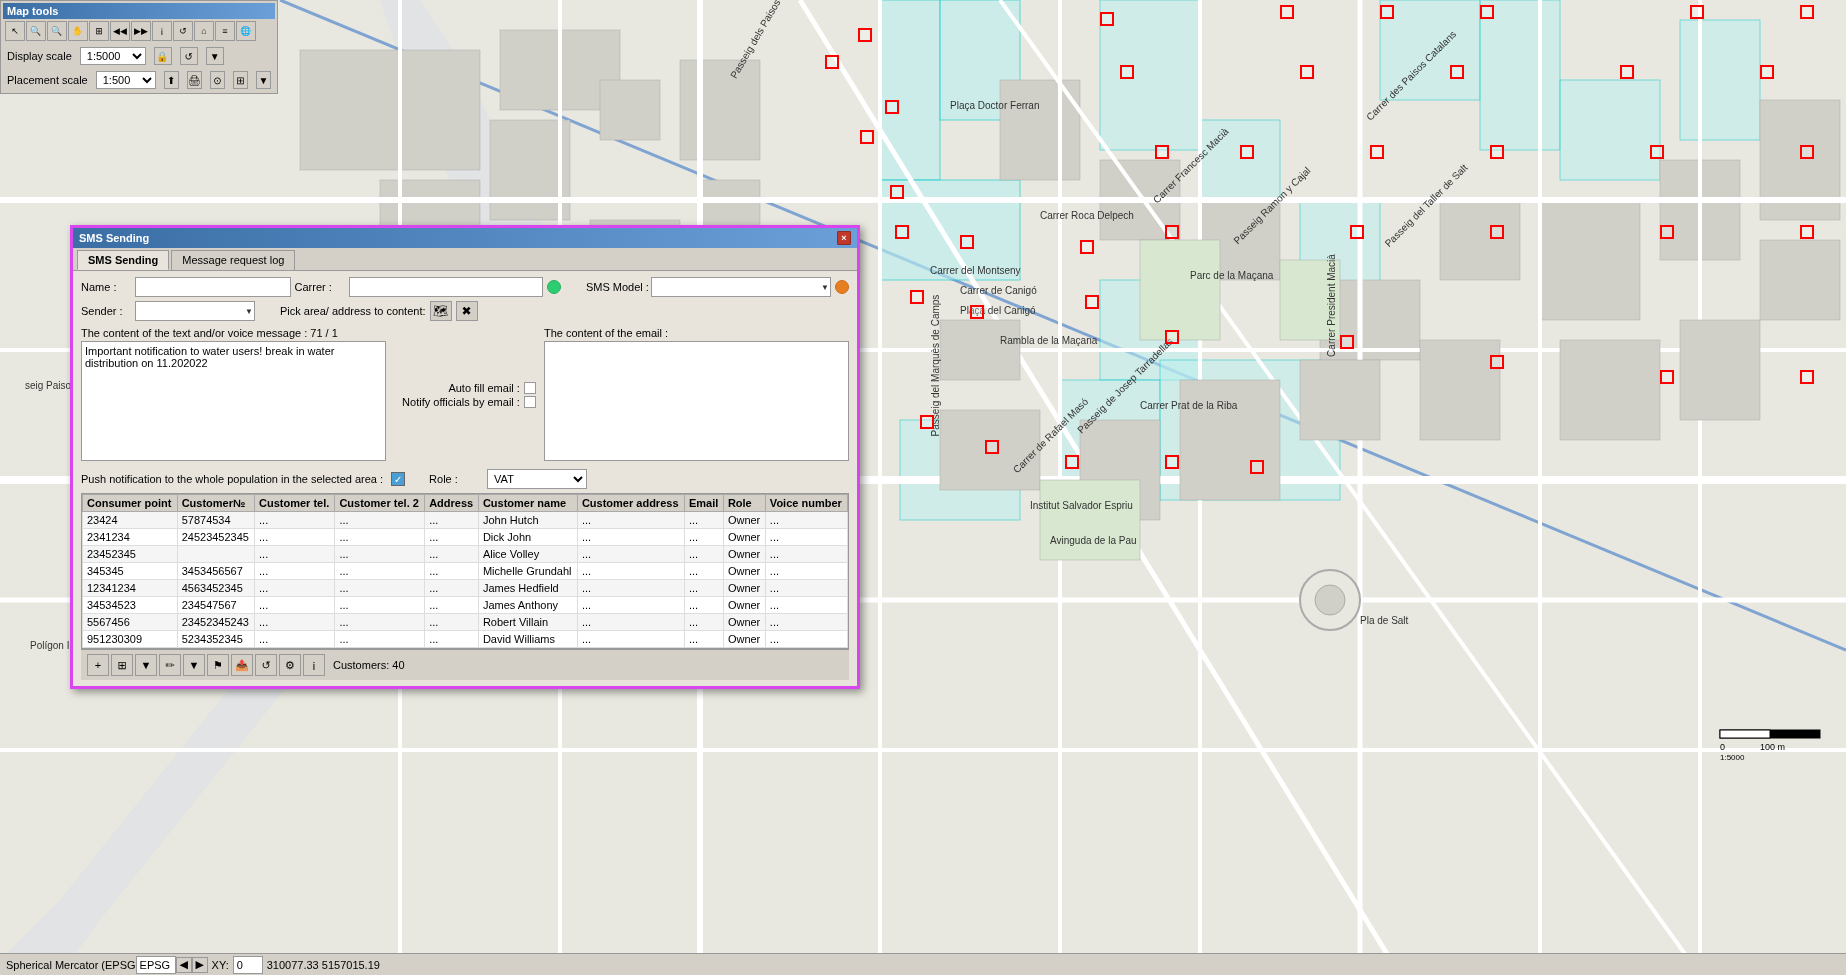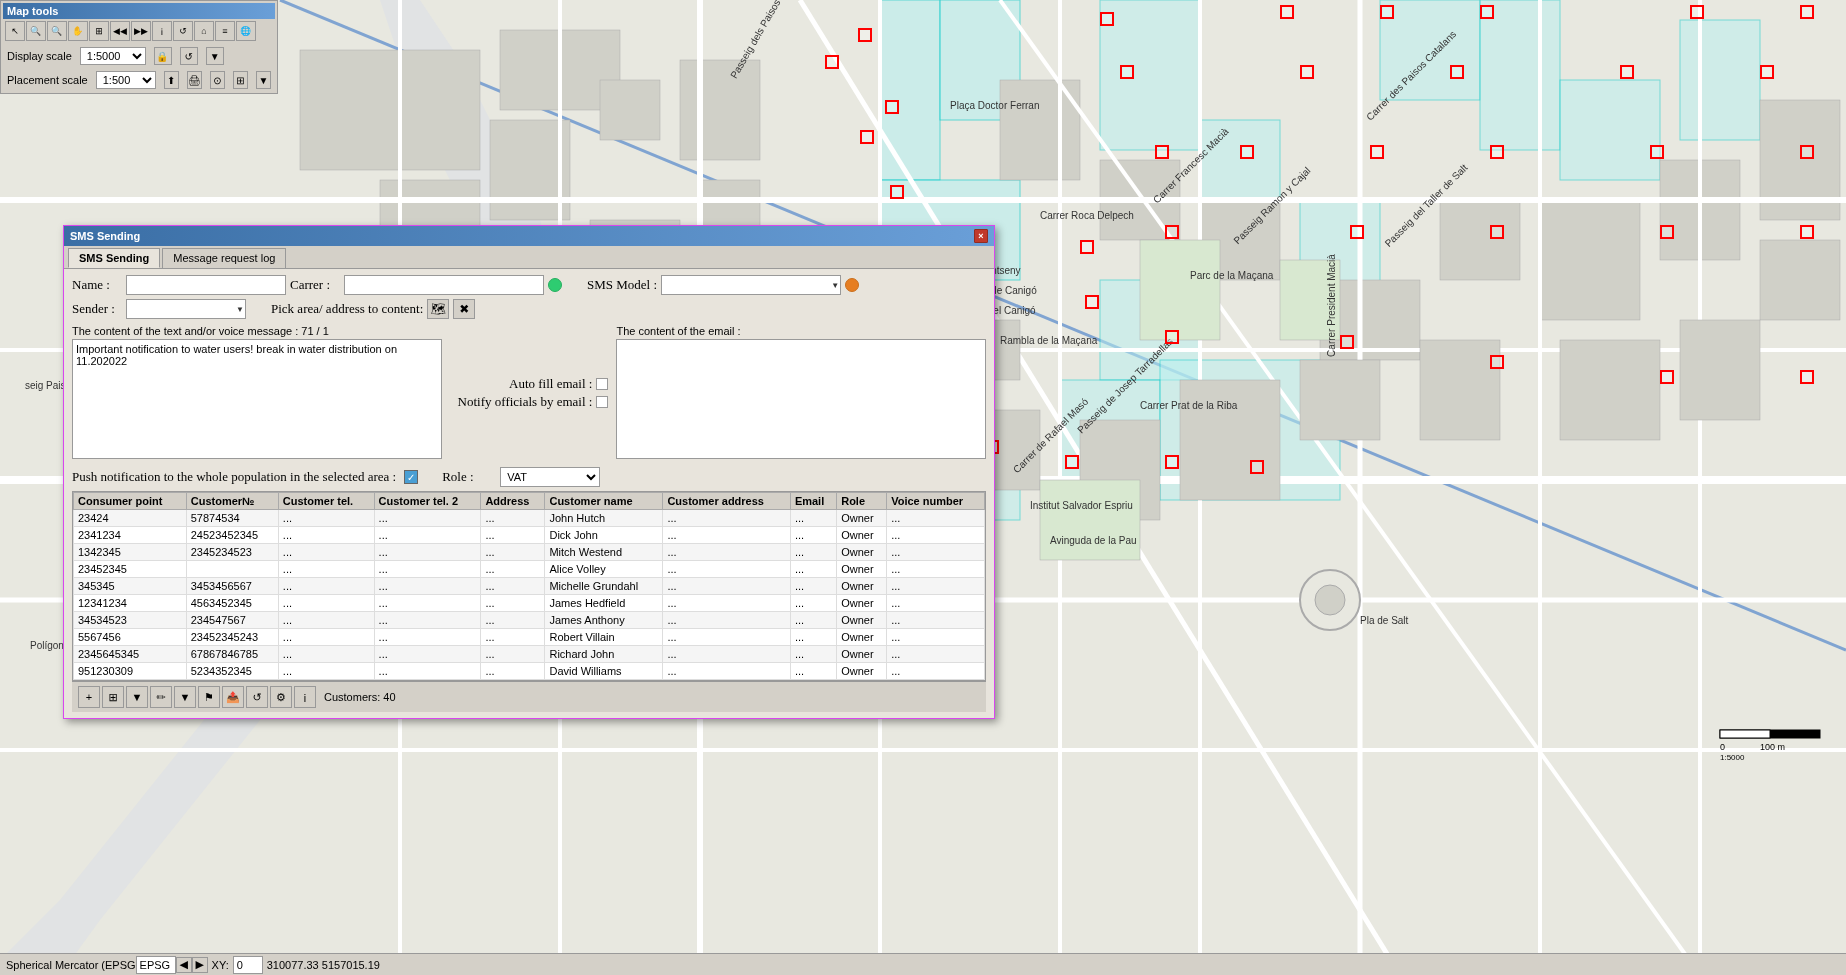--- a/index.html
+++ b/index.html
@@ -78,24 +78,24 @@
     .map-marker {
       position: absolute;
       width: 14px; height: 14px;
       border: 2px solid red;
       background: rgba(255,255,255,0.3);
     }
 
     
     #sms-dialog {
       position: absolute;
-      top: 225px; left: 63px;
-      width: 932px;
-      background: #d4d0c8;
-      border: 1px solid #d946ef;
+      top: 225px; left: 70px;
+      width: 790px;
+      background: #d4d0c8;
+      border: 3px solid #d946ef;
       box-shadow: 3px 3px 8px rgba(0,0,0,0.4);
       z-index: 20;
     }
     #sms-titlebar {
       background: linear-gradient(to right, #3a6ea5, #6a9fd8);
       color: white;
       padding: 3px 6px;
       font-size: 11px;
       font-weight: bold;
       display: flex;
@@ -137,24 +137,23 @@
       background: #e8e4dc;
       padding: 6px 8px;
     }
     .form-row {
       display: flex;
       align-items: center;
       margin-bottom: 4px;
       gap: 4px;
     }
     .form-label {
-      font-size: 13px;
+      font-size: 11px;
       white-space: nowrap;
       min-width: 50px;
-      font-family: Liberation Serif, serif;
     }
     .form-input {
       height: 20px;
       border: 1px solid #999;
       background: white;
       padding: 1px 3px;
       font-size: 11px;
     }
     .form-input-name { width: 160px; }
     .form-input-phone { width: 200px; }
@@ -659,32 +658,20 @@
               <td>...</td>
               <td>...</td>
               <td>...</td>
               <td>Dick John</td>
               <td>...</td>
               <td>...</td>
               <td>Owner</td>
               <td>...</td>
             </tr>
             <tr>
-              <td>1342345</td>
-              <td>2345234523</td>
-              <td>...</td>
-              <td>...</td>
-              <td>...</td>
-              <td>Mitch Westend</td>
-              <td>...</td>
-              <td>...</td>
-              <td>Owner</td>
-              <td>...</td>
-            </tr>
-            <tr>
               <td>23452345</td>
               <td></td>
               <td>...</td>
               <td>...</td>
               <td>...</td>
               <td>Alice Volley</td>
               <td>...</td>
               <td>...</td>
               <td>Owner</td>
               <td>...</td>
@@ -725,32 +712,20 @@
               <td>Owner</td>
               <td>...</td>
             </tr>
             <tr>
               <td>5567456</td>
               <td>23452345243</td>
               <td>...</td>
               <td>...</td>
               <td>...</td>
               <td>Robert Villain</td>
-              <td>...</td>
-              <td>...</td>
-              <td>Owner</td>
-              <td>...</td>
-            </tr>
-            <tr>
-              <td>2345645345</td>
-              <td>67867846785</td>
-              <td>...</td>
-              <td>...</td>
-              <td>...</td>
-              <td>Richard John</td>
               <td>...</td>
               <td>...</td>
               <td>Owner</td>
               <td>...</td>
             </tr>
             <tr>
               <td>951230309</td>
               <td>5234352345</td>
               <td>...</td>
               <td>...</td>

